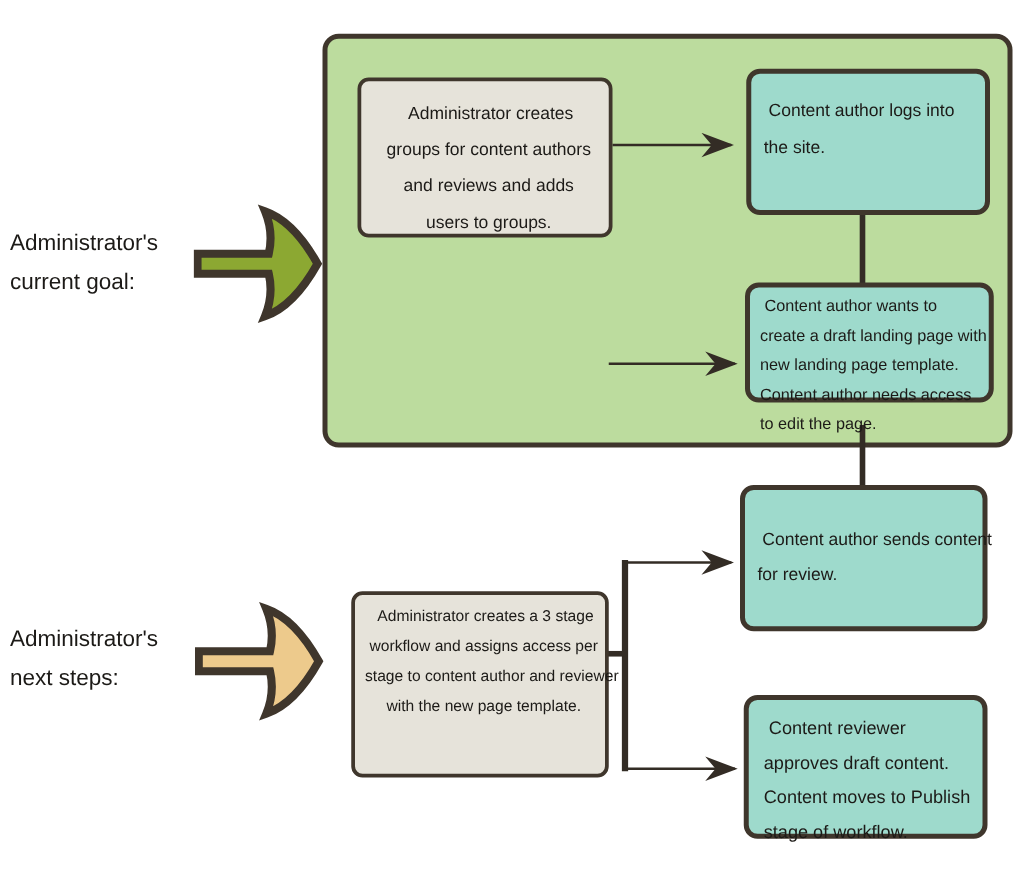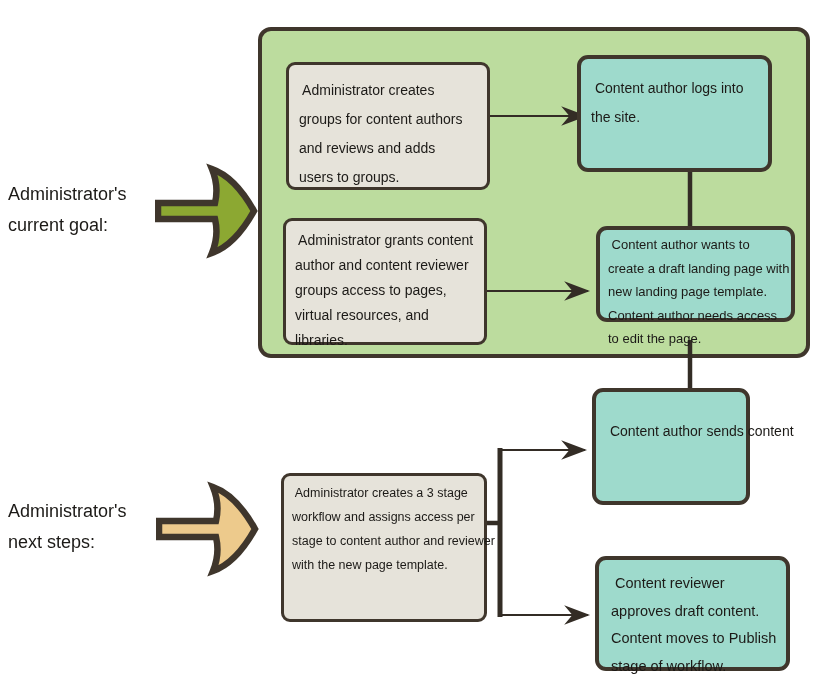--- a/index.html
+++ b/index.html
@@ -60,41 +60,41 @@
 
   
   .node {
     position: absolute;
     box-sizing: border-box;
     border: 3px solid var(--outline);
     border-radius: 9px;
     color: var(--text);
   }
   .node .ln { display: block; white-space: pre; }
-  .node-beige { background: var(--beige-fill); }
+  .node-beige { background: var(--beige-fill); text-align: center; }
   .node-teal  { background: var(--teal-fill); border-width: 4px; border-radius: 11px; }
 
   #node-admin-creates-groups {
     left: 286px; top: 62px; width: 204px; height: 128px;
     font-size: 14px; line-height: 29px; padding: 11px 4px 0 10px;
   }
   #node-author-logs-in {
-    left: 577px; top: 55px; width: 195px; height: 117px;
+    left: 597px; top: 55px; width: 195px; height: 117px;
     font-size: 14px; line-height: 29px; padding: 15px 4px 0 10px;
   }
   #node-admin-grants-access {
     left: 283px; top: 218px; width: 204px; height: 127px;
     font-size: 14px; line-height: 25px; padding: 7px 4px 0 9px;
   }
   #node-author-wants-draft {
     left: 596px; top: 226px; width: 199px; height: 96px;
     font-size: 13px; line-height: 23.5px; padding: 3px 2px 0 8px;
   }
   #node-author-sends-review {
-    left: 592px; top: 388px; width: 158px; height: 117px;
+    left: 592px; top: 388px; width: 198px; height: 117px;
     font-size: 14px; line-height: 28px; padding: 25px 4px 0 10px;
   }
   #node-admin-creates-workflow {
     left: 281px; top: 473px; width: 206px; height: 149px;
     font-size: 12.5px; line-height: 24px; padding: 5px 2px 0 8px;
   }
   #node-reviewer-approves {
     left: 595px; top: 556px; width: 195px; height: 115px;
     font-size: 14.5px; line-height: 27.5px; padding: 10px 4px 0 12px;
   }
@@ -143,38 +143,32 @@
     <span class="ln">groups for content authors</span>
     <span class="ln">and reviews and adds</span>
     <span class="ln">users to groups.</span>
   </div>
 
   <div class="node node-teal" id="node-author-logs-in">
     <span class="ln"> Content author logs into</span>
     <span class="ln">the site.</span>
   </div>
 
-  <div class="node node-beige" id="node-admin-grants-access">
-    <span class="ln"> Administrator grants content</span>
-    <span class="ln">author and content reviewer</span>
-    <span class="ln">groups access to pages,</span>
-    <span class="ln">virtual resources, and</span>
-    <span class="ln">libraries.</span>
-  </div>
 
   <div class="node node-teal" id="node-author-wants-draft">
     <span class="ln"> Content author wants to</span>
     <span class="ln">create a draft landing page with</span>
     <span class="ln">new landing page template.</span>
     <span class="ln">Content author needs access</span>
     <span class="ln">to edit the page.</span>
   </div>
 
   <div class="node node-teal" id="node-author-sends-review">
     <span class="ln"> Content author sends content</span>
+    <span class="ln">for review.</span>
   </div>
 
   <div class="node node-beige" id="node-admin-creates-workflow">
     <span class="ln"> Administrator creates a 3 stage</span>
     <span class="ln">workflow and assigns access per</span>
     <span class="ln">stage to content author and reviewer</span>
     <span class="ln">with the new page template.</span>
   </div>
 
   <div class="node node-teal" id="node-reviewer-approves">

